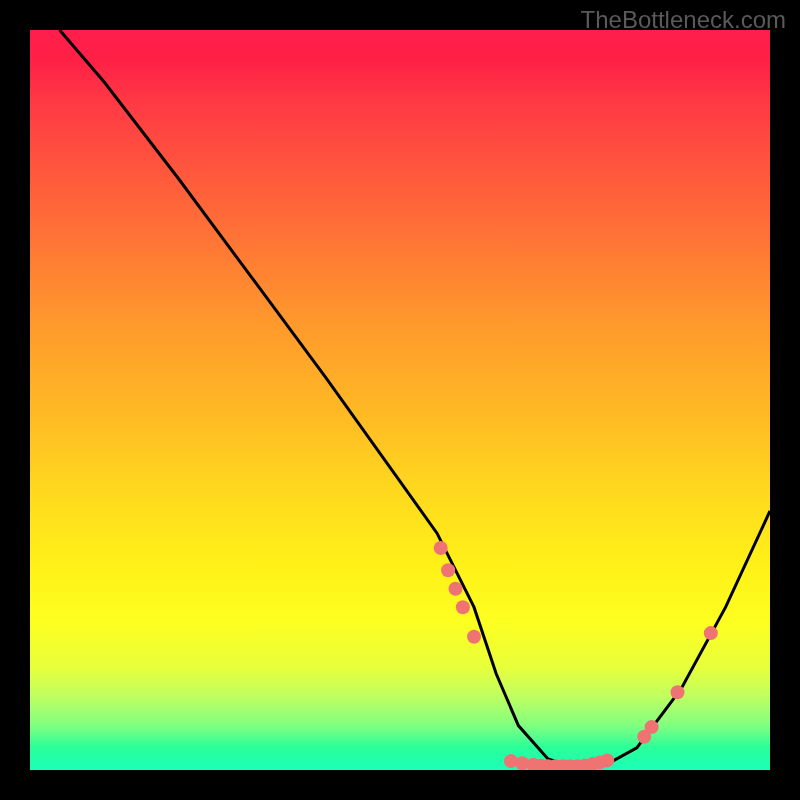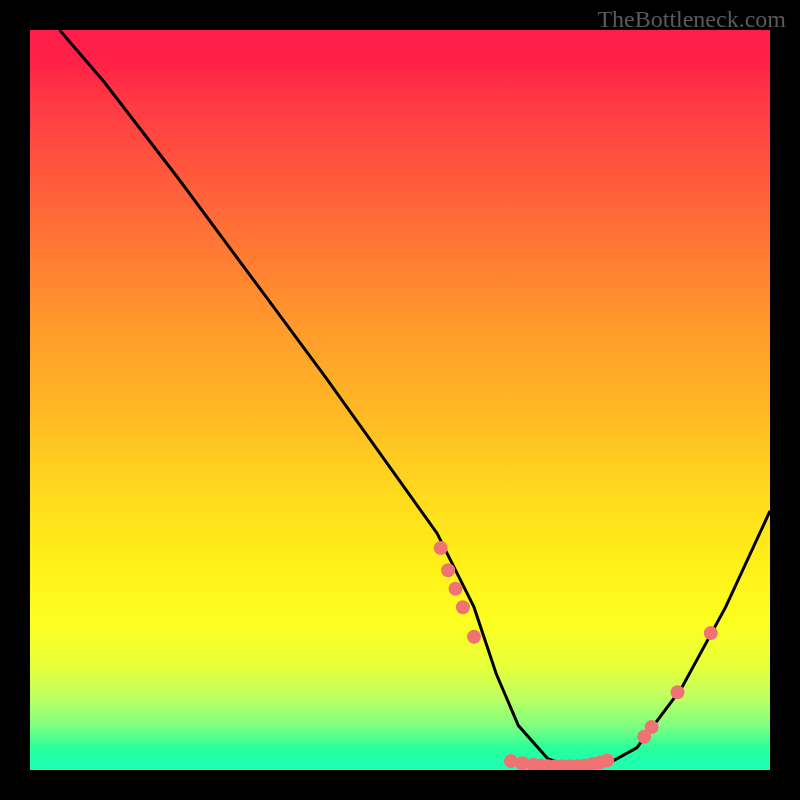--- a/index.html
+++ b/index.html
@@ -8,21 +8,21 @@
     height: 800px;
     background: #000;
     position: relative;
     overflow: hidden;
   }
   .watermark {
     position: absolute;
     top: 6px;
     right: 14px;
     color: #5a5a5a;
-    font-family: Liberation Serif, serif;
+    font-family: Liberation Sans, sans-serif;
     font-size: 24px;
     font-weight: 500;
     z-index: 10;
   }
   .plot-area {
     position: absolute;
     left: 30px;
     top: 30px;
     width: 740px;
     height: 740px;

